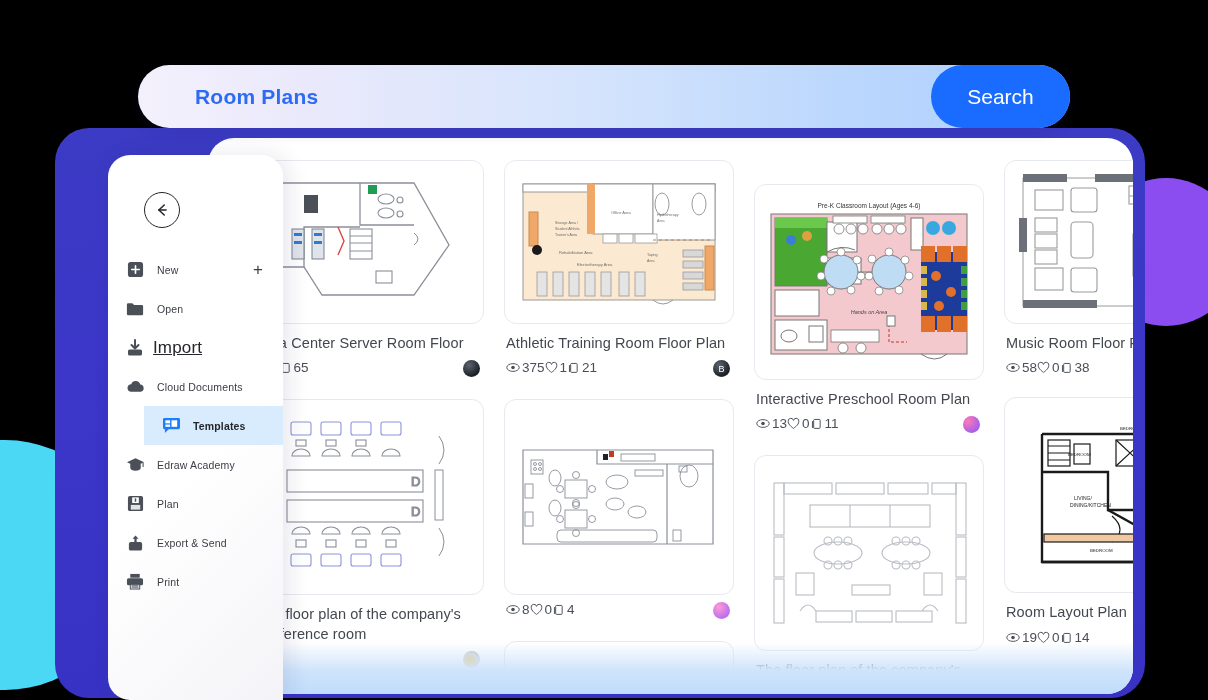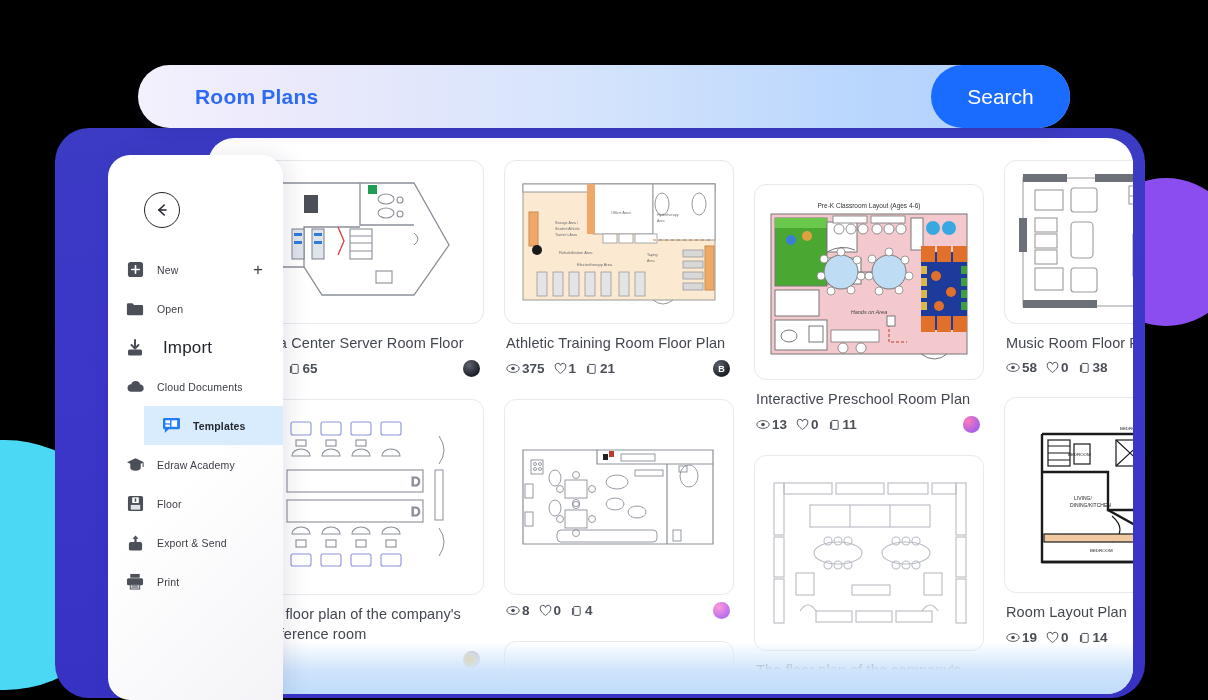--- a/index.html
+++ b/index.html
@@ -71,23 +71,23 @@
     display: flex; align-items: center; justify-content: center;
     overflow: hidden;
   }
   .thumb.tall { height: 196px; }
   .thumb svg { display: block; }
   .card-title {
     font-size: 14.5px; color: #43474f; line-height: 1.34;
     margin: 10px 2px 0 2px; letter-spacing: .1px;
   }
   .card-meta {
-    display: flex; align-items: center; gap: 9px;
+    display: flex; align-items: flex-start; 
     margin: 7px 2px 0 2px;
-    font-size: 13.5px; color: #4a4e56; font-weight: bold;
+    font-size: 13.5px; color: #4a4e56;
   }
   .mi { display: inline-flex; align-items: center; gap: 2px; }
   .mi svg { flex: none; }
   .spacer { flex: 1; }
   .avatar {
     width: 17px; height: 17px; border-radius: 50%;
     flex: none; margin-right: 2px;
   }
   .av-dark  { background: radial-gradient(circle at 35% 30%, #5d6470 0%, #1c1f26 70%); }
   .av-pink  { background: radial-gradient(circle at 35% 30%, #ff9ad6 0%, #b66cf0 75%); }
@@ -142,21 +142,21 @@
   .menu { margin-top: 22px; }
   .menu-item {
     display: flex; align-items: center;
     height: 39px; padding: 0 14px 0 16px;
     cursor: pointer; position: relative;
   }
   .menu-item .ic { width: 22px; height: 22px; flex: none; display:flex; align-items:center; justify-content:center; }
   .menu-item .lbl {
     margin-left: 11px; font-size: 10.5px; color: #3a3d44; letter-spacing: .15px;
   }
-  .menu-item.big .lbl { font-size: 17px; color: #23262c; margin-left: 17px; }
+  .menu-item.big .lbl { font-size: 17px; color: #23262c; margin-left: 7px; text-decoration: underline; }
   .menu-item.active { background: #d9ecfd; margin-left: 36px; }
   .menu-item.active .lbl { font-weight: bold; color: #23262c; }
   .plus-right { position: absolute; right: 20px; color: #3a3d44; font-size: 17px; line-height: 1; }
 </style>
 </head>
 <body>
 
 <div id="stage">
 
   <div class="blob-cyan"></div>
@@ -786,21 +786,21 @@
 
       <div class="menu-item">
         <span class="ic">
           <svg width="17" height="17" viewBox="0 0 18 18">
               <rect x="1" y="1" width="16" height="16" rx="2" fill="#4a4f58"></rect>
               <rect x="5.5" y="2.5" width="7" height="6" fill="#fff"></rect>
               <rect x="8.2" y="3.6" width="1.6" height="3.6" fill="#4a4f58"></rect>
               <rect x="4" y="10.5" width="10" height="5" fill="#dfe2e7"></rect>
             </svg>
         </span>
-        <span class="lbl">Floor</span>
+        <span class="lbl">Plan</span>
       </div>
 
 
       <div class="menu-item">
         <span class="ic">
           <svg width="17" height="18" viewBox="0 0 18 19">
               <path d="M9 1.5 L12.2 5 H10.2 V9.5 H7.8 V5 H5.8 Z" fill="#4a4f58"></path>
               <rect x="2" y="8.5" width="14" height="9" rx="2" fill="#4a4f58"></rect>
             </svg>
         </span>

